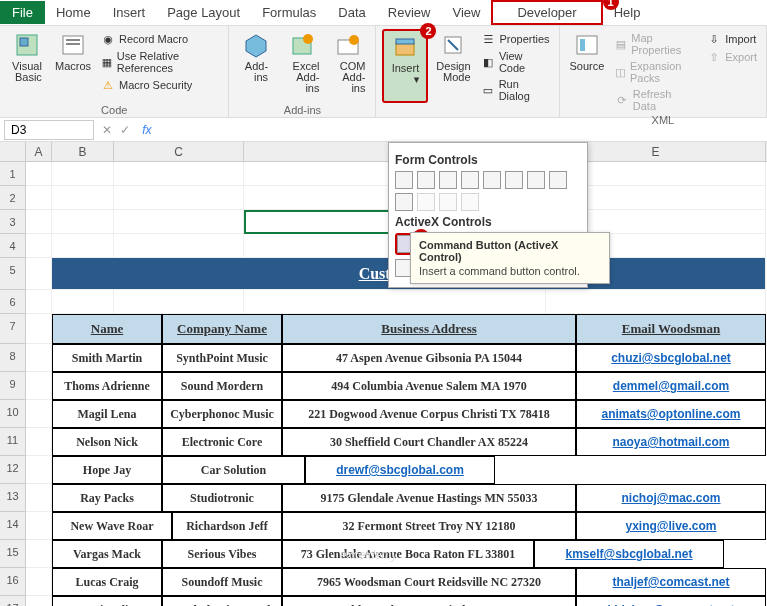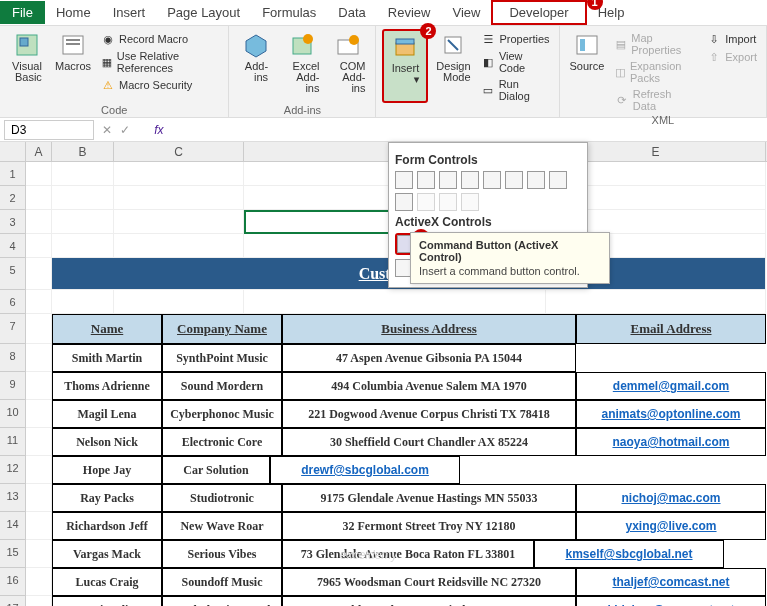--- a/index.html
+++ b/index.html
@@ -1,36 +1,36 @@
 <!DOCTYPE html>
 <html><head>
 <meta charset="utf-8">
 <style>
 *{box-sizing:border-box;margin:0;padding:0;font-family:'Segoe UI',Arial,sans-serif}
 body{background:#fff;font-size:12px;color:#333;width:767px}
 .menubar{display:flex;align-items:center;height:26px;border-bottom:1px solid #ddd;background:#fff}
 .file-tab{background:#0f7b3e;color:#fff;padding:4px 12px;font-size:13px}
 .menu-item{padding:16px 11px;font-size:13px;cursor:pointer;color:#444}
-.dev-w{border:2px solid #c00;padding:1px 8px;position:relative}
+.dev-w{border:2px solid #c00;padding:1px 16px;position:relative}
 .callout1{position:absolute;top:-8px;right:-18px;width:16px;height:16px;background:#c00;color:#fff;border-radius:50%;text-align:center;line-height:16px;font-size:11px;font-weight:bold}
 .ribbon{display:flex;background:#f3f3f3;border-bottom:1px solid #ddd;height:92px;position:relative}
 .group{display:flex;flex-direction:column;border-right:1px solid #ddd;padding:3px 6px 1px}
 .gbody{display:flex;flex:1;gap:4px}
 .gtitle{text-align:center;font-size:11px;color:#666;padding-top:1px}
 .bigbtn{display:flex;flex-direction:column;align-items:center;gap:2px;padding:2px 4px;min-width:42px}
 .bigbtn .ic{width:28px;height:28px;display:flex;align-items:center;justify-content:center}
 .bigbtn .lb{font-size:11px;text-align:right;line-height:11px}
 .stackbtns{display:flex;flex-direction:column;gap:2px;padding-top:2px}
 .smbtn{display:flex;align-items:center;gap:4px;font-size:11px;padding:1px 3px}
 .smbtn .si{width:14px;height:14px;display:inline-flex;align-items:center;justify-content:center}
 .insert-w{border:2px solid #c00;border-radius:3px;background:#c8e0c8;position:relative}
 .callout2{position:absolute;top:-8px;right:-10px;width:16px;height:16px;background:#c00;color:#fff;border-radius:50%;text-align:center;line-height:16px;font-size:11px;font-weight:bold}
 .formula-bar{display:flex;align-items:center;height:24px;border-bottom:1px solid #ddd;background:#fff}
 .namebox{width:90px;border:1px solid #ccc;height:20px;padding:2px 6px;font-size:12px;margin:0 4px}
-.fx-ic{width:12px;margin:0 20px;font-style:italic;color:#4c1d95}
+.fx-ic{width:12px;margin:0 8px;font-style:italic;color:#3b82f6}
 .fx-cancel{color:#999;margin:0 4px}
 .sheet{position:relative}
 .colhead{display:flex;background:#eee;border-bottom:1px solid #ccc;height:20px}
 .corner{width:26px;border-right:1px solid #ccc;background:#eee}
 .ch{border-right:1px solid #ccc;text-align:center;font-size:12px;color:#555;line-height:20px}
 .chB{width:62px}.chC{width:130px}.chD{width:302px}.chE{width:220px}
 .row{display:flex;height:24px}
 .rh{width:26px;border-right:1px solid #ccc;border-bottom:1px solid #ccc;background:#eee;text-align:center;font-size:11px;color:#555;line-height:24px}
 .cell{border-right:1px solid #eee;border-bottom:1px solid #eee;display:flex;align-items:center;justify-content:center;padding:0 3px;font-size:11px}
 .title-row{background:#2a5a8a;color:#fff;font-weight:bold;font-size:16px;text-decoration:underline;font-family:'Times New Roman',serif}
@@ -326,28 +326,31 @@
         <div class="cell" style="width:130px"></div>
         <div class="cell" style="width:302px"></div>
         <div class="cell" style="width:220px"></div>
       </div>
       <div class="row" style="height: 30px;">
         <div class="rh">7</div>
         <div class="cell" style="width:26px"></div>
         <div class="cell thead chB" style="width:110px">Name</div>
         <div class="cell thead" style="width:120px">Company Name</div>
         <div class="cell thead" style="width:294px">Business Address</div>
-        <div class="cell thead" style="width:190px">Email Address</div>
+        <div class="cell thead" style="width:190px">Email Woodsman</div>
       </div>
       <div class="row" style="height: 28px;">
         <div class="rh">8</div>
         <div class="cell" style="width:26px"></div>
         <div class="cell td" style="width:110px">Smith Martin</div>
         <div class="cell td" style="width:120px">SynthPoint Music</div>
         <div class="cell td" style="width:294px">47 Aspen Avenue Gibsonia PA 15044</div>
+        <div class="cell td" style="width:190px">
+          <span class="email">chuzi@sbcglobal.net</span>
+        </div>
       </div>
       <div class="row" style="height: 28px;">
         <div class="rh">9</div>
         <div class="cell" style="width:26px"></div>
         <div class="cell td" style="width:110px">Thoms Adrienne</div>
         <div class="cell td" style="width:120px">Sound Mordern</div>
         <div class="cell td" style="width:294px">494 Columbia Avenue Salem MA 1970</div>
         <div class="cell td" style="width:190px">
           <span class="email">demmel@gmail.com</span>
         </div>
@@ -369,40 +372,40 @@
         <div class="cell td" style="width:120px">Electronic Core</div>
         <div class="cell td" style="width:294px">30 Sheffield Court Chandler AX 85224</div>
         <div class="cell td" style="width:190px">
           <span class="email">naoya@hotmail.com</span>
         </div>
       </div>
       <div class="row" style="height: 28px;">
         <div class="rh">12</div>
         <div class="cell" style="width:26px"></div>
         <div class="cell td" style="width:110px">Hope Jay</div>
-        <div class="cell td" style="width:108px">Car Solution</div>
+        <div class="cell td" style="width:143px">Car Solution</div>
         <div class="cell td" style="width:190px">
           <span class="email">drewf@sbcglobal.com</span>
         </div>
       </div>
       <div class="row" style="height: 28px;">
         <div class="rh">13</div>
         <div class="cell" style="width:26px"></div>
         <div class="cell td" style="width:110px">Ray Packs</div>
         <div class="cell td" style="width:120px">Studiotronic</div>
         <div class="cell td" style="width:294px">9175 Glendale Avenue Hastings MN 55033</div>
         <div class="cell td" style="width:190px">
           <span class="email">nichoj@mac.com</span>
         </div>
       </div>
       <div class="row" style="height: 28px;">
         <div class="rh">14</div>
         <div class="cell" style="width:26px"></div>
+        <div class="cell td" style="width:120px">New Wave Roar</div>
         <div class="cell td" style="width:110px">Richardson Jeff</div>
-        <div class="cell td" style="width:120px">New Wave Roar</div>
         <div class="cell td" style="width:294px">32 Fermont Street Troy NY 12180</div>
         <div class="cell td" style="width:190px">
           <span class="email">yxing@live.com</span>
         </div>
       </div>
       <div class="row" style="height: 28px;">
         <div class="rh">15</div>
         <div class="cell" style="width:26px"></div>
         <div class="cell td" style="width:110px">Vargas  Mack</div>
         <div class="cell td" style="width:120px">Serious Vibes</div>

